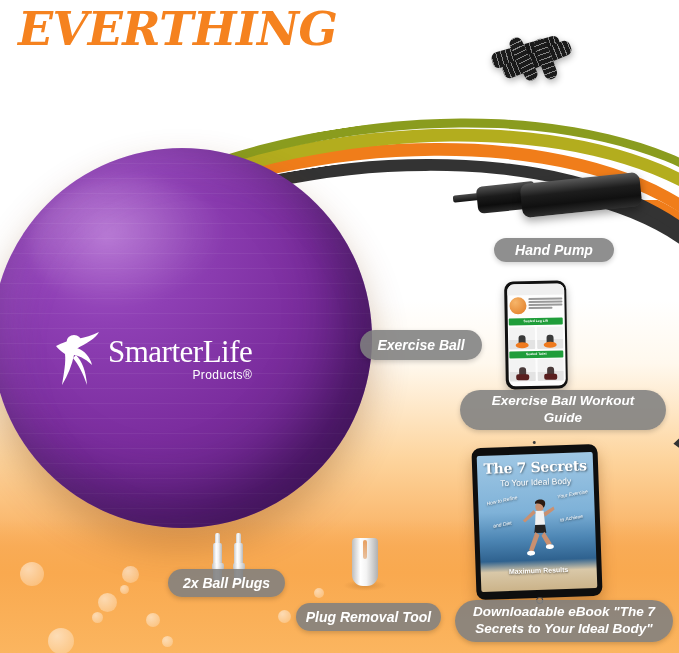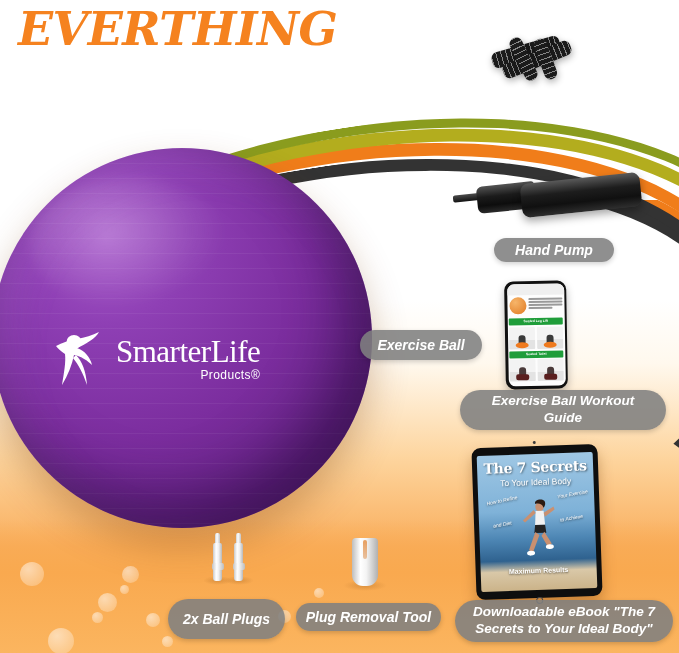--- a/index.html
+++ b/index.html
@@ -106,21 +106,21 @@
     position:absolute; inset:0; border-radius:50%;
     box-shadow: inset -22px -26px 56px rgba(35,8,55,0.55), inset 14px 12px 40px rgba(200,150,230,0.18);
   }
 
   
   .ball-logo {
     position:absolute; left:52px; top:322px; width:215px; height:72px;
     display:flex; align-items:center;
   }
   .logo-mark { width:52px; height:58px; flex:0 0 52px; }
-  .logo-text { margin-left:12px; line-height:1; }
+  .logo-text { margin-left:4px; line-height:1; }
   .logo-main {
     font-family:"Liberation Serif", serif;
     font-size:31px; color:#ffffff; letter-spacing:-0.5px;
   }
   .logo-sub {
     font-family:"Liberation Sans", sans-serif;
     font-size:12px; color:#ffffff; text-align:right; margin-top:2px; letter-spacing:0.4px;
   }
 
   
@@ -137,21 +137,21 @@
     padding:4px 12px;
   }
   .pill .t1 { font-size:14px; line-height:1.18; white-space:nowrap; }
   .pill .t2 { font-size:9px; line-height:1.2; font-weight:bold; white-space:nowrap; margin-top:1px; }
   .pill .tw { font-size:13.5px; line-height:1.25; }
 
   #pill-measuring-tape { left:452px; top:101px; width:215px; height:40px; }
   #pill-hand-pump      { left:494px; top:238px; width:120px; height:24px; }
   #pill-exercise-ball  { left:360px; top:330px; width:122px; height:30px; }
   #pill-workout-guide  { left:460px; top:390px; width:206px; height:40px; }
-  #pill-ball-plugs     { left:168px; top:599px; width:117px; height:40px; }
+  #pill-ball-plugs     { left:168px; top:569px; width:117px; height:28px; }
   #pill-removal-tool   { left:296px; top:603px; width:145px; height:28px; }
   #pill-ebook          { left:455px; top:600px; width:218px; height:42px; }
 
   
   .tape { position:absolute; left:487px; top:30px; width:100px; height:62px; }
   .tape-coil {
     position:absolute; background:#1b1b1b; border-radius:6px;
     box-shadow:0 3px 7px rgba(0,0,0,0.30);
   }
   .tape-ticks {

